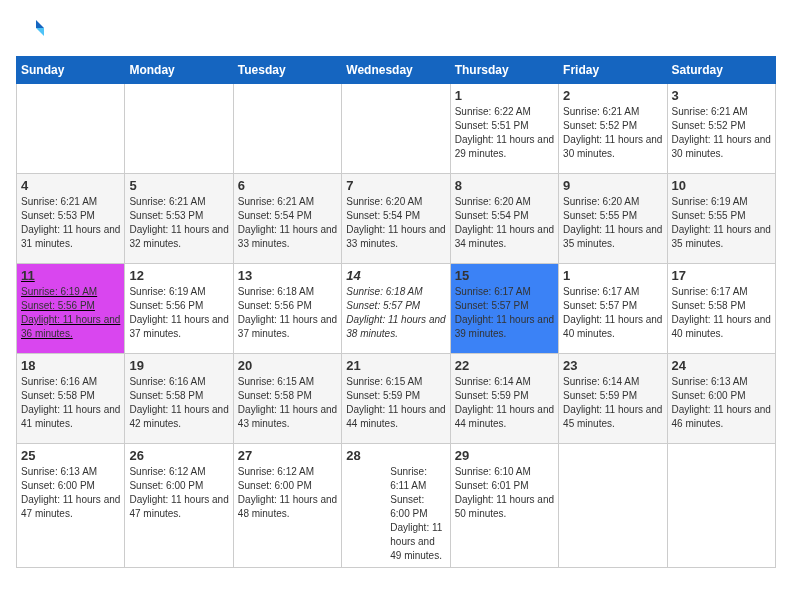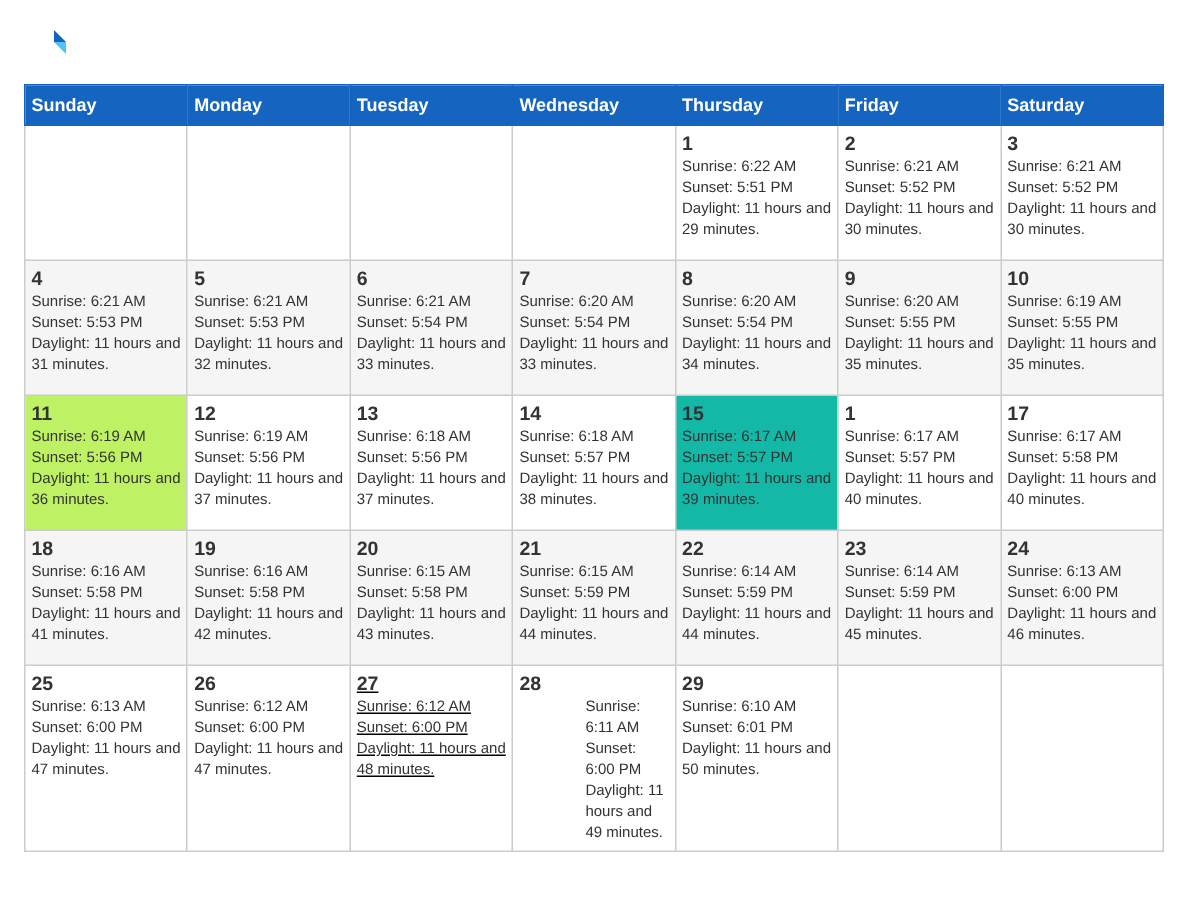--- a/index.html
+++ b/index.html
@@ -181,45 +181,45 @@
 Daylight: 11 hours and 35 minutes.</div>
         </td>
         <td style="background: rgb(245, 245, 245);">
           <div class="day-number">10</div>
           <div class="day-info" style="white-space: pre-line;">Sunrise: 6:19 AM
 Sunset: 5:55 PM
 Daylight: 11 hours and 35 minutes.</div>
         </td>
       </tr>
       <tr>
-        <td style="background: #bef264;">
+        <td style="background: #d946ef; text-decoration: underline;">
           <div class="day-number">11</div>
           <div class="day-info" style="white-space: pre-line;">Sunrise: 6:19 AM
 Sunset: 5:56 PM
 Daylight: 11 hours and 36 minutes.</div>
         </td>
         <td style="background: rgb(255, 255, 255);">
           <div class="day-number">12</div>
           <div class="day-info" style="white-space: pre-line;">Sunrise: 6:19 AM
 Sunset: 5:56 PM
 Daylight: 11 hours and 37 minutes.</div>
         </td>
         <td style="background: rgb(255, 255, 255);">
           <div class="day-number">13</div>
           <div class="day-info" style="white-space: pre-line;">Sunrise: 6:18 AM
 Sunset: 5:56 PM
 Daylight: 11 hours and 37 minutes.</div>
         </td>
-        <td style="background: rgb(255, 255, 255);">
+        <td style="background: rgb(255, 255, 255); font-style: italic;">
           <div class="day-number">14</div>
           <div class="day-info" style="white-space: pre-line;">Sunrise: 6:18 AM
 Sunset: 5:57 PM
 Daylight: 11 hours and 38 minutes.</div>
         </td>
-        <td style="background: #14b8a6;">
+        <td style="background: #3b82f6;">
           <div class="day-number">15</div>
           <div class="day-info" style="white-space: pre-line;">Sunrise: 6:17 AM
 Sunset: 5:57 PM
 Daylight: 11 hours and 39 minutes.</div>
         </td>
         <td style="background: rgb(255, 255, 255);">
           <div class="day-number">1</div>
           <div class="day-info" style="white-space: pre-line;">Sunrise: 6:17 AM
 Sunset: 5:57 PM
 Daylight: 11 hours and 40 minutes.</div>
@@ -281,21 +281,21 @@
           <div class="day-info" style="white-space: pre-line;">Sunrise: 6:13 AM
 Sunset: 6:00 PM
 Daylight: 11 hours and 47 minutes.</div>
         </td>
         <td style="background: rgb(255, 255, 255);">
           <div class="day-number">26</div>
           <div class="day-info" style="white-space: pre-line;">Sunrise: 6:12 AM
 Sunset: 6:00 PM
 Daylight: 11 hours and 47 minutes.</div>
         </td>
-        <td style="background: rgb(255, 255, 255); text-decoration: underline;">
+        <td style="background: rgb(255, 255, 255);">
           <div class="day-number">27</div>
           <div class="day-info" style="white-space: pre-line;">Sunrise: 6:12 AM
 Sunset: 6:00 PM
 Daylight: 11 hours and 48 minutes.</div>
         </td>
         <td style="background: rgb(255, 255, 255);">
           <div class="day-number">28</div>
           <div class="day-info" style="white-space: pre-line; margin-left: 44px;">Sunrise: 6:11 AM
 Sunset: 6:00 PM
 Daylight: 11 hours and 49 minutes.</div>

